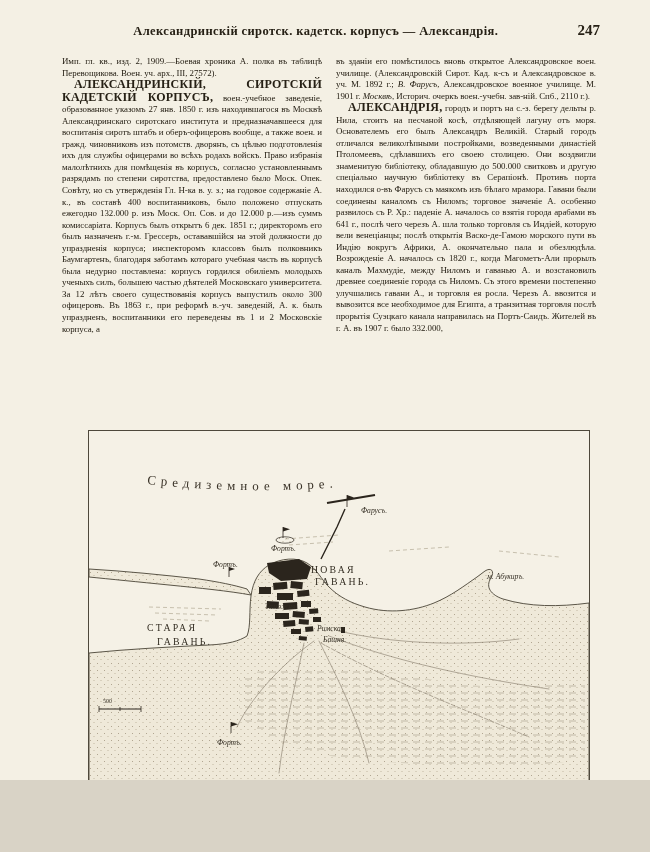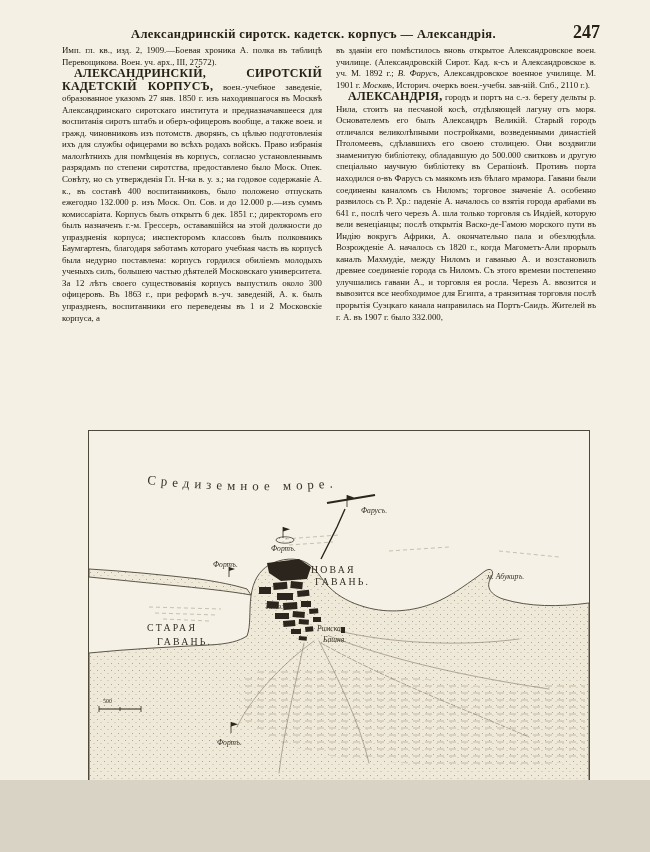--- a/index.html
+++ b/index.html
@@ -11,23 +11,23 @@
     box-shadow:0 0 8px rgba(0,0,0,.25);
   }
   .header-row{
     position:absolute; top:22px; left:62px; right:50px;
     display:flex; align-items:baseline;
   }
   .header-title{
     flex:1; text-align:center; font-weight:bold;
     font-size:12.5px; letter-spacing:.4px; white-space:nowrap;
   }
-  .page-number{ font-weight:bold; font-size:18px; margin-left:8px; }
+  .page-number{ font-weight:bold; font-size:15px; margin-left:8px; }
   .columns{
-    position:absolute; top:45px; left:62px; width:534px;
+    position:absolute; top:56px; left:62px; width:534px;
     display:flex; gap:14px;
   }
   .col{
     width:260px; height:382px; overflow:hidden;
     font-size:8.9px; line-height:11.55px;
     text-align:justify; letter-spacing:-0.05px;
   }
   .col p{ margin:0; text-indent:12px; }
   .col p.noindent{ text-indent:0; }
   .runin{ font-weight:bold; font-size:12px; letter-spacing:.2px; }

